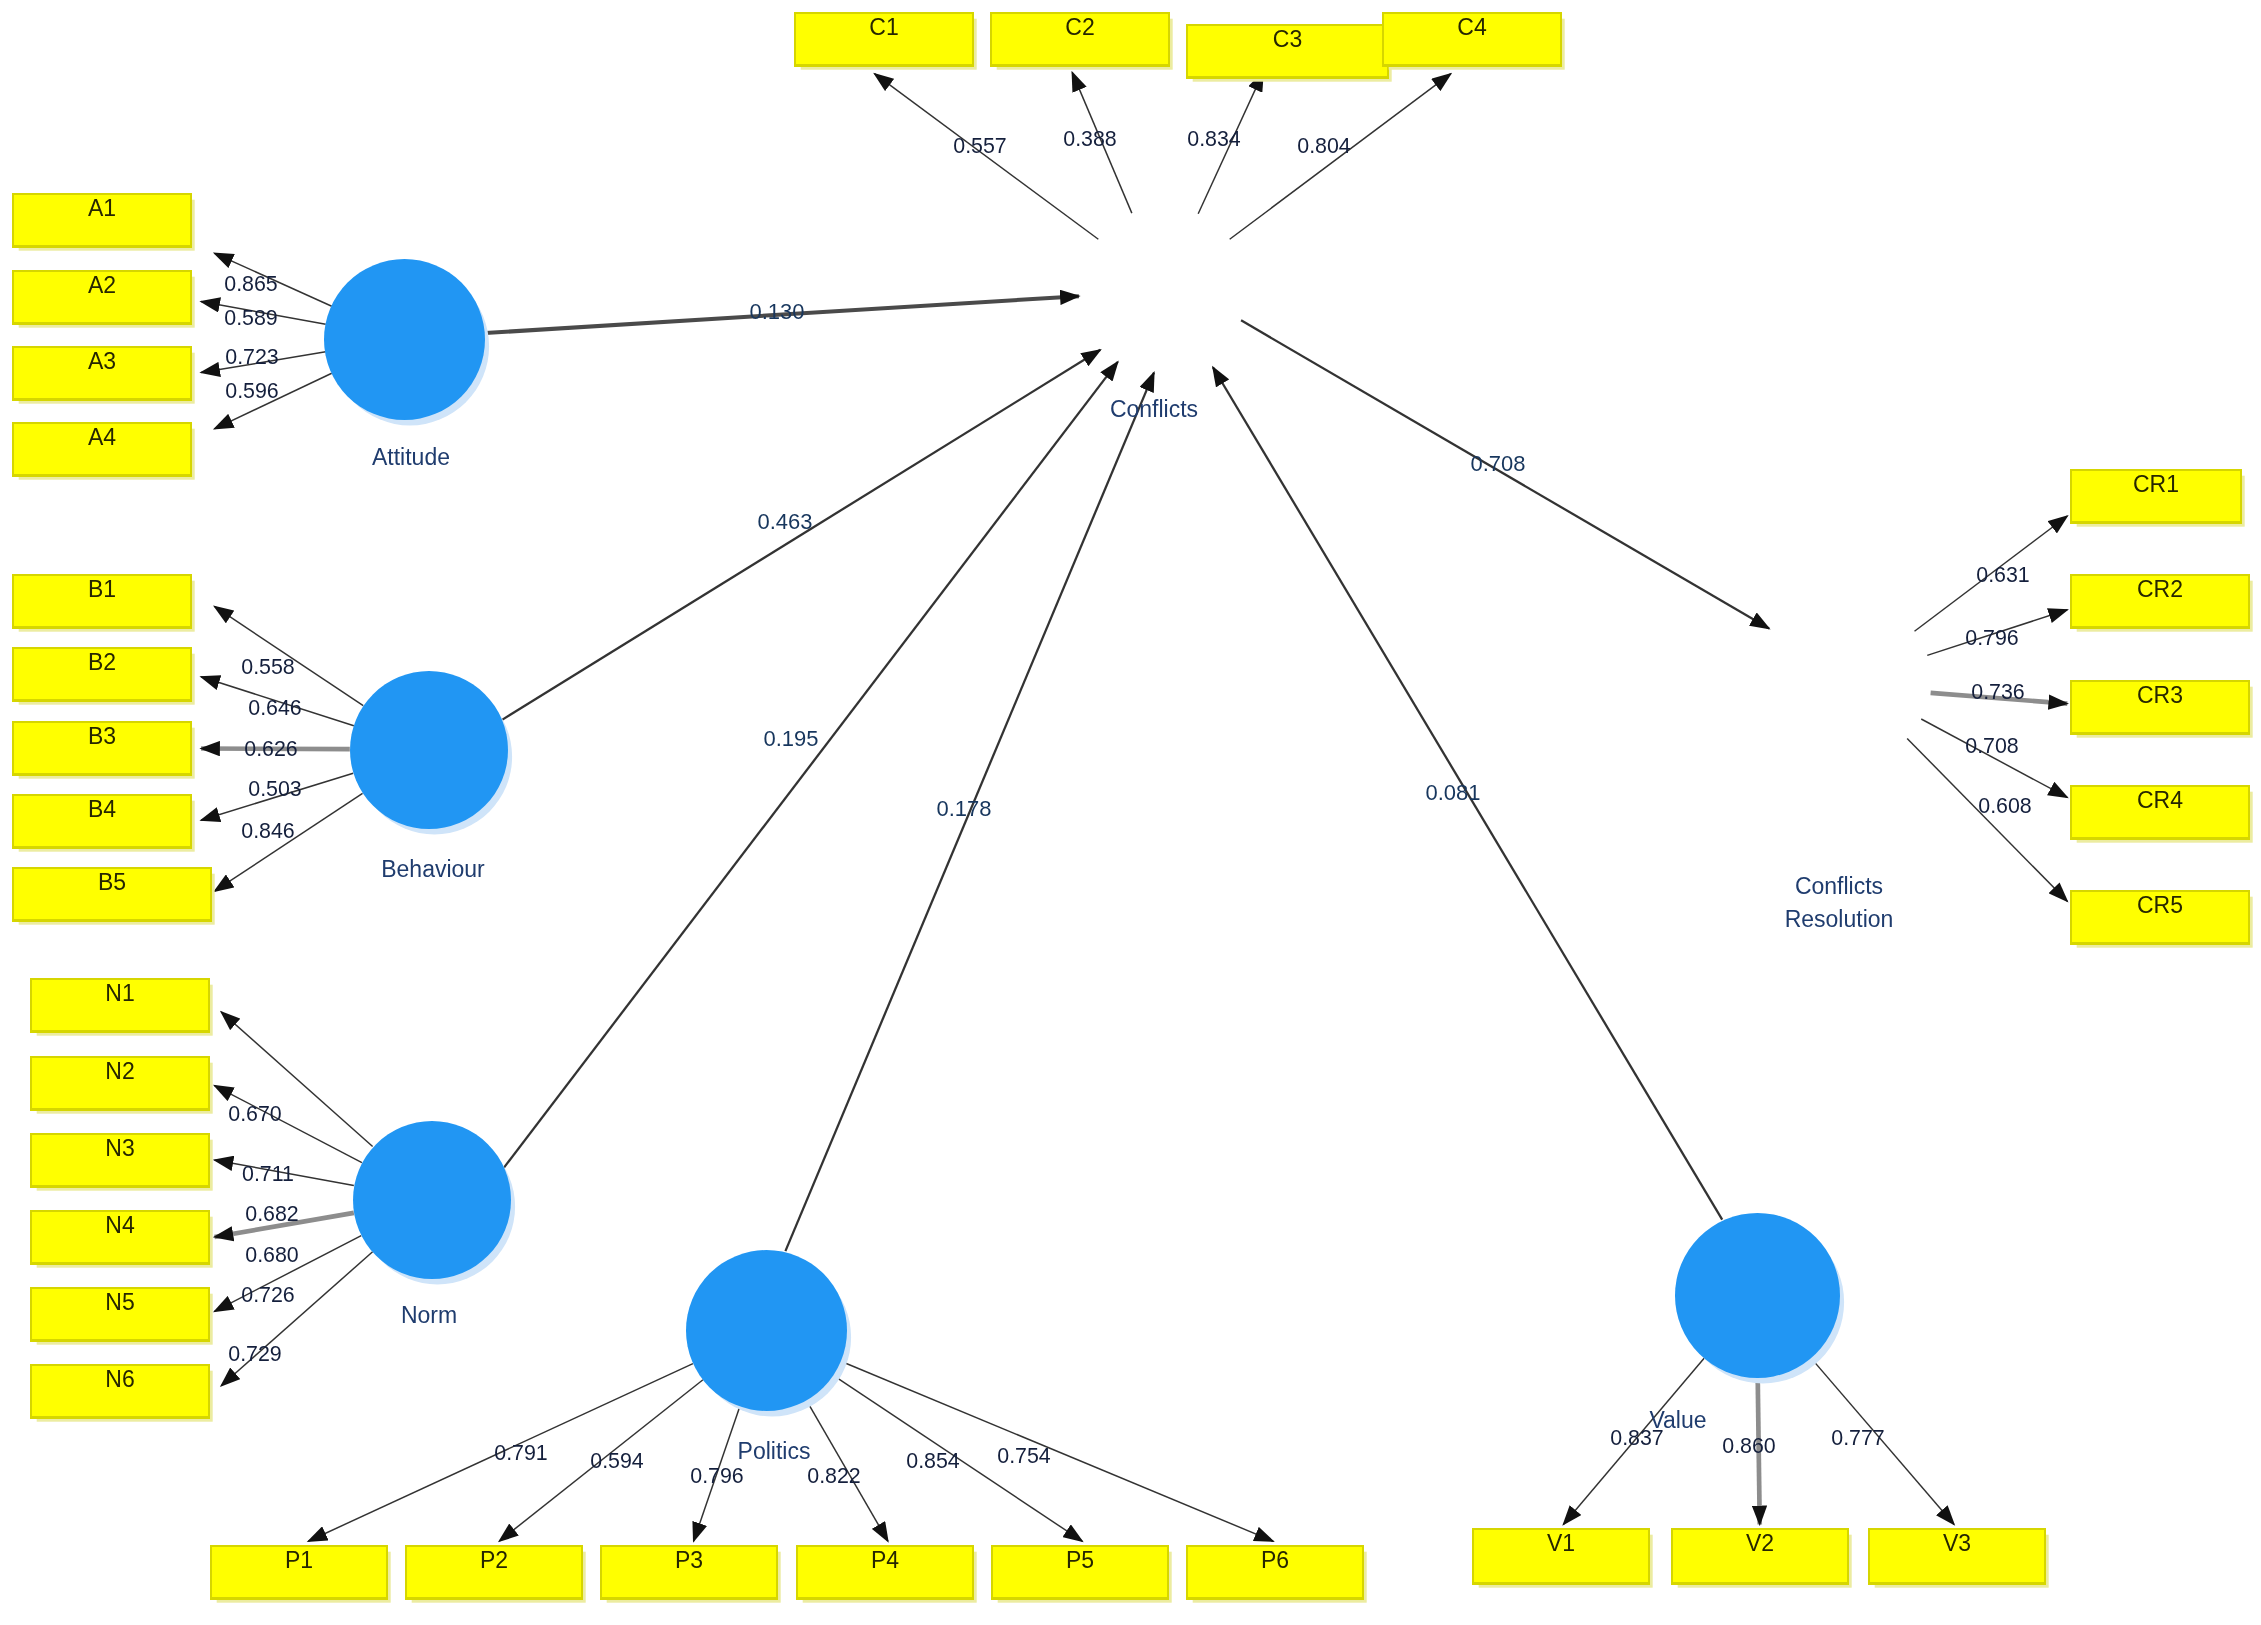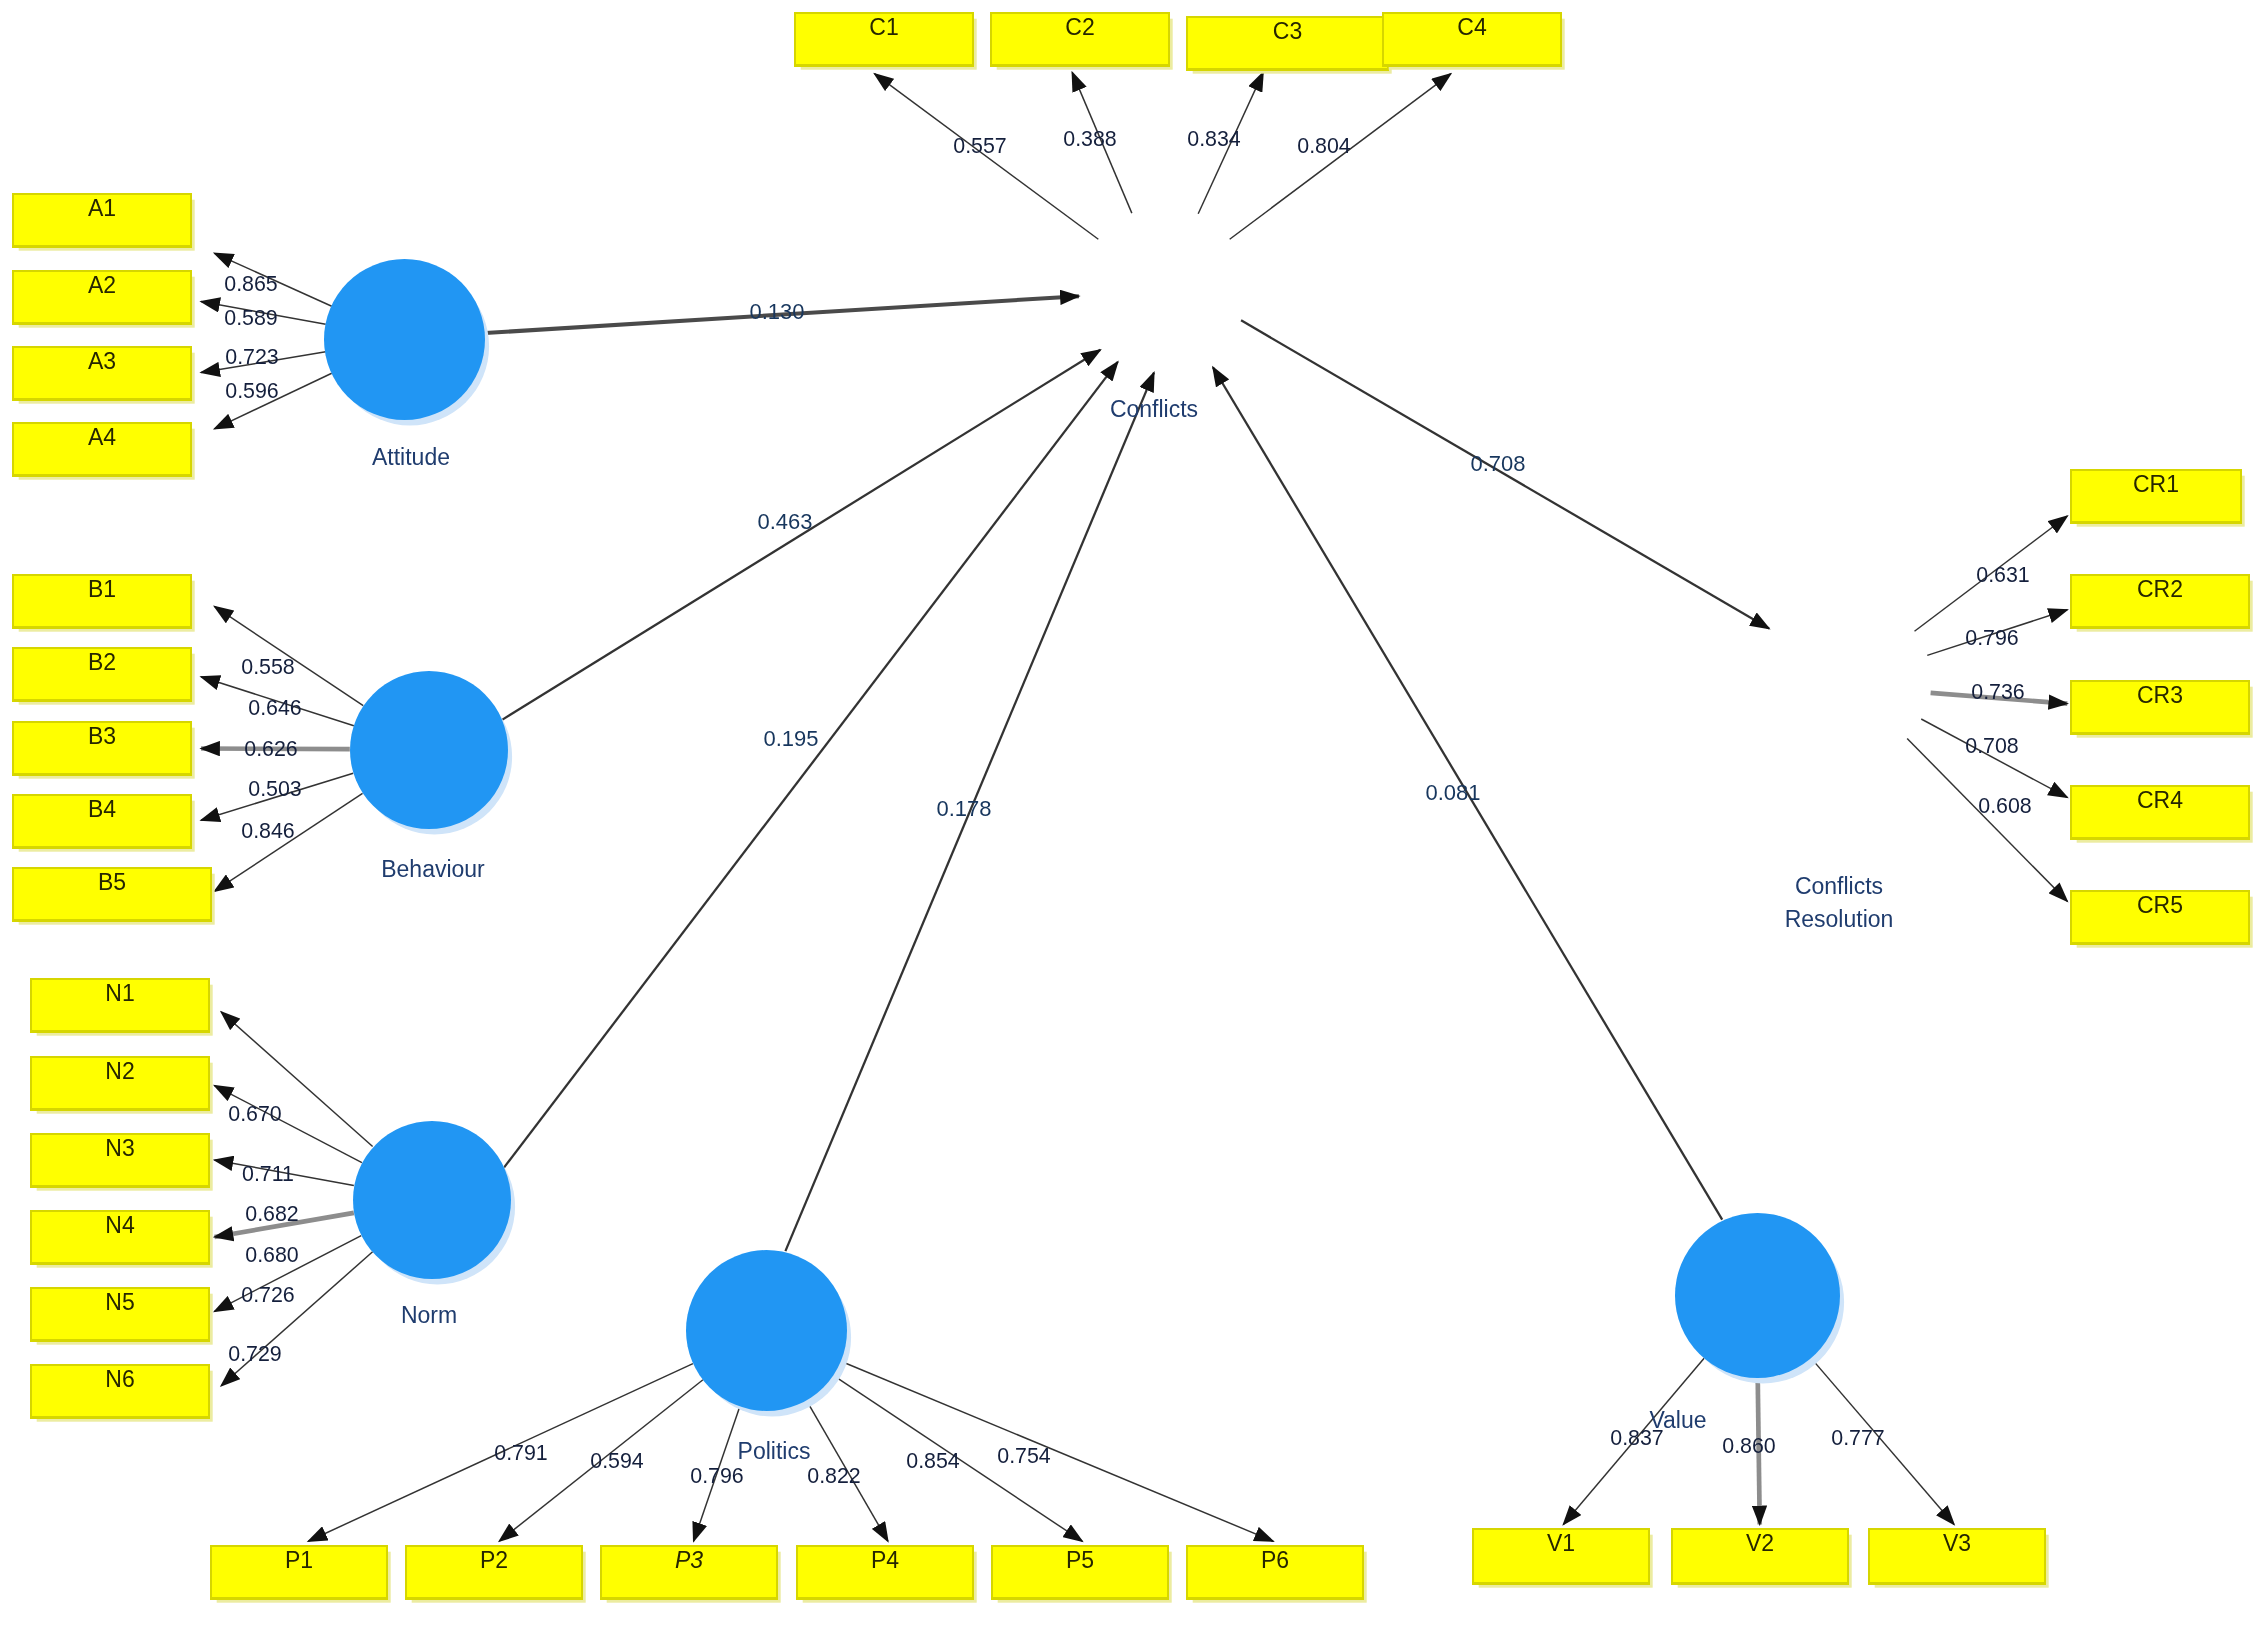--- a/index.html
+++ b/index.html
@@ -142,21 +142,21 @@
     </div>
     <div class="box" style="left: 30px; top: 1364px; width: 180px; height: 55px;">
       <span>N6</span>
     </div>
     <div class="box" style="left: 794px; top: 12px; width: 180px; height: 55px;">
       <span>C1</span>
     </div>
     <div class="box" style="left: 990px; top: 12px; width: 180px; height: 55px;">
       <span>C2</span>
     </div>
-    <div class="box" style="left: 1186px; top: 16px; width: 203px; height: 55px;">
+    <div class="box" style="left: 1186px; top: 24px; width: 203px; height: 55px;">
       <span>C3</span>
     </div>
     <div class="box" style="left: 1382px; top: 12px; width: 180px; height: 55px;">
       <span>C4</span>
     </div>
     <div class="box" style="left: 2070px; top: 469px; width: 172px; height: 55px;">
       <span>CR1</span>
     </div>
     <div class="box" style="left: 2070px; top: 574px; width: 180px; height: 55px;">
       <span>CR2</span>
@@ -169,21 +169,21 @@
     </div>
     <div class="box" style="left: 2070px; top: 890px; width: 180px; height: 55px;">
       <span>CR5</span>
     </div>
     <div class="box" style="left: 210px; top: 1545px; width: 178px; height: 55px;">
       <span>P1</span>
     </div>
     <div class="box" style="left: 405px; top: 1545px; width: 178px; height: 55px;">
       <span>P2</span>
     </div>
-    <div class="box" style="left: 600px; top: 1545px; width: 178px; height: 55px; font-style: italic;">
+    <div class="box" style="left: 600px; top: 1545px; width: 178px; height: 55px;">
       <span>P3</span>
     </div>
     <div class="box" style="left: 796px; top: 1545px; width: 178px; height: 55px;">
       <span>P4</span>
     </div>
     <div class="box" style="left: 991px; top: 1545px; width: 178px; height: 55px;">
       <span>P5</span>
     </div>
     <div class="box" style="left: 1186px; top: 1545px; width: 178px; height: 55px;">
       <span>P6</span>

